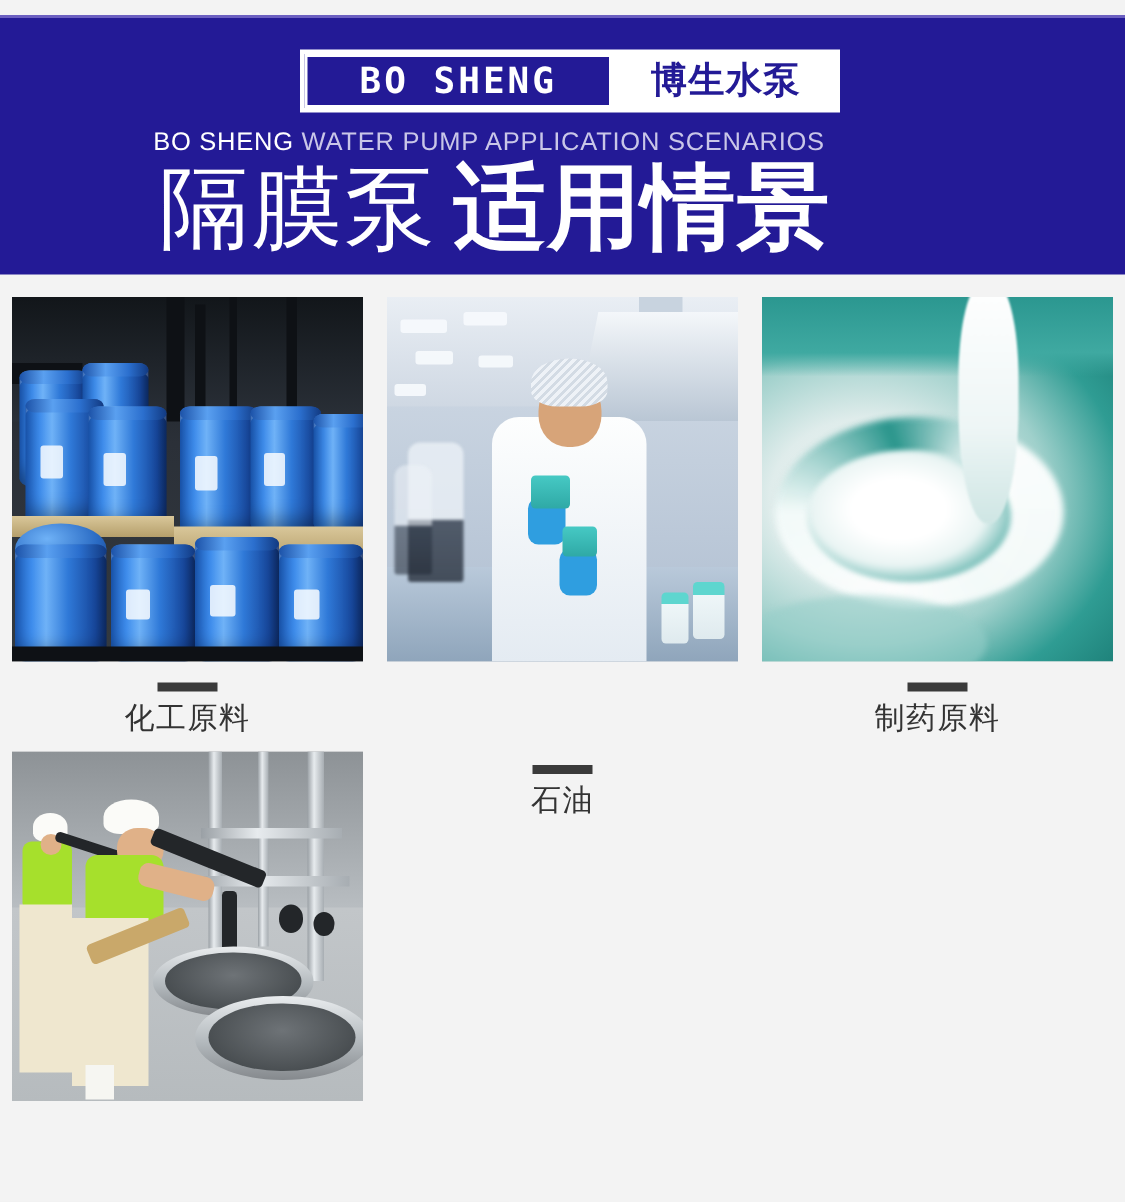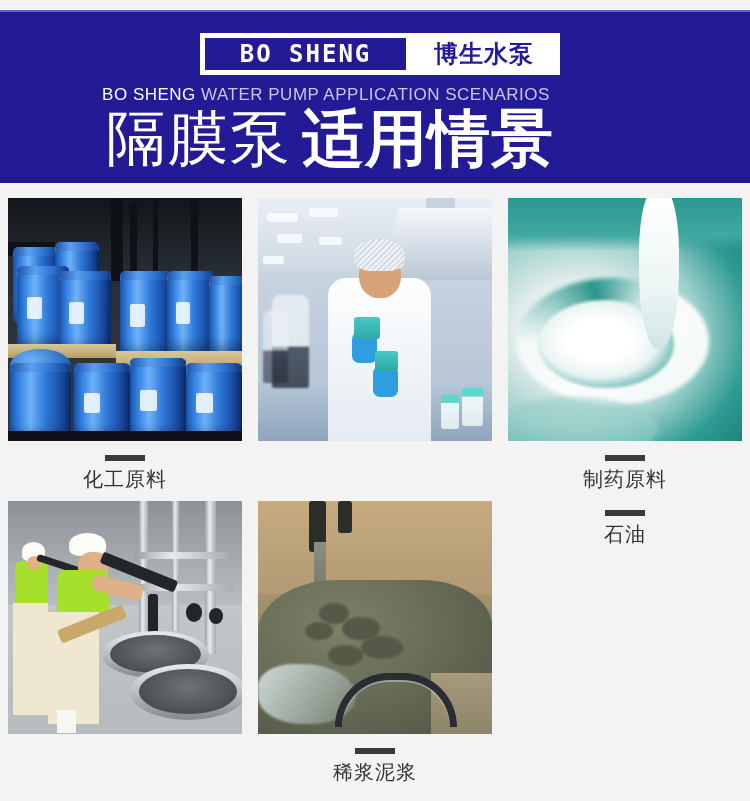--- a/index.html
+++ b/index.html
@@ -366,43 +366,20 @@
           <div class="shirt" style="left:21%;top:30%;width:22%;height:22%;border-radius:8px;"></div>
           <div class="skin" style="left:36%;top:34%;width:22%;height:7%;border-radius:6px;transform:rotate(14deg);"></div>
           <div class="apron" style="left:17%;top:48%;width:22%;height:48%;"></div>
           <div class="paddle" style="left:21%;top:50%;width:30%;height:6%;transform:rotate(-22deg);"></div>
           <div class="rod" style="left:39%;top:28%;width:34%;height:5%;transform:rotate(22deg);"></div>
           <div class="apron" style="left:21%;top:90%;width:8%;height:10%;background:#f6f6f2;"></div>
         </div>
       </div>
     </div>
 
-    <div class="cell row2">
-      <div class="thumb">
-        <div class="scene sc-slurry">
-          <div class="wallT"></div>
-          <div class="nozzle" style="left:22%;top:0;width:7%;height:22%;"></div>
-          <div class="nozzle" style="left:34%;top:0;width:6%;height:14%;"></div>
-          <div class="stream" style="left:24%;top:18%;width:5%;height:30%;"></div>
-          <div class="mud"></div>
-          <div class="lump" style="left:26%;top:44%;width:13%;height:9%;"></div>
-          <div class="lump" style="left:36%;top:50%;width:16%;height:10%;"></div>
-          <div class="lump" style="left:20%;top:52%;width:12%;height:8%;"></div>
-          <div class="lump" style="left:44%;top:58%;width:18%;height:10%;"></div>
-          <div class="lump" style="left:30%;top:62%;width:15%;height:9%;"></div>
-          <div class="water"></div>
-          <div class="ledge"></div>
-          <div class="rail"></div>
-        </div>
-      </div>
-      <div class="cap">
-        <div class="cap-bar"></div>
-        <div class="cap-text">稀浆泥浆</div>
-      </div>
-    </div>
 
     <div class="cell row2">
       <div class="cap">
         <div class="cap-bar"></div>
         <div class="cap-text">石油</div>
       </div>
     </div>
 
   </div>
 </div>

